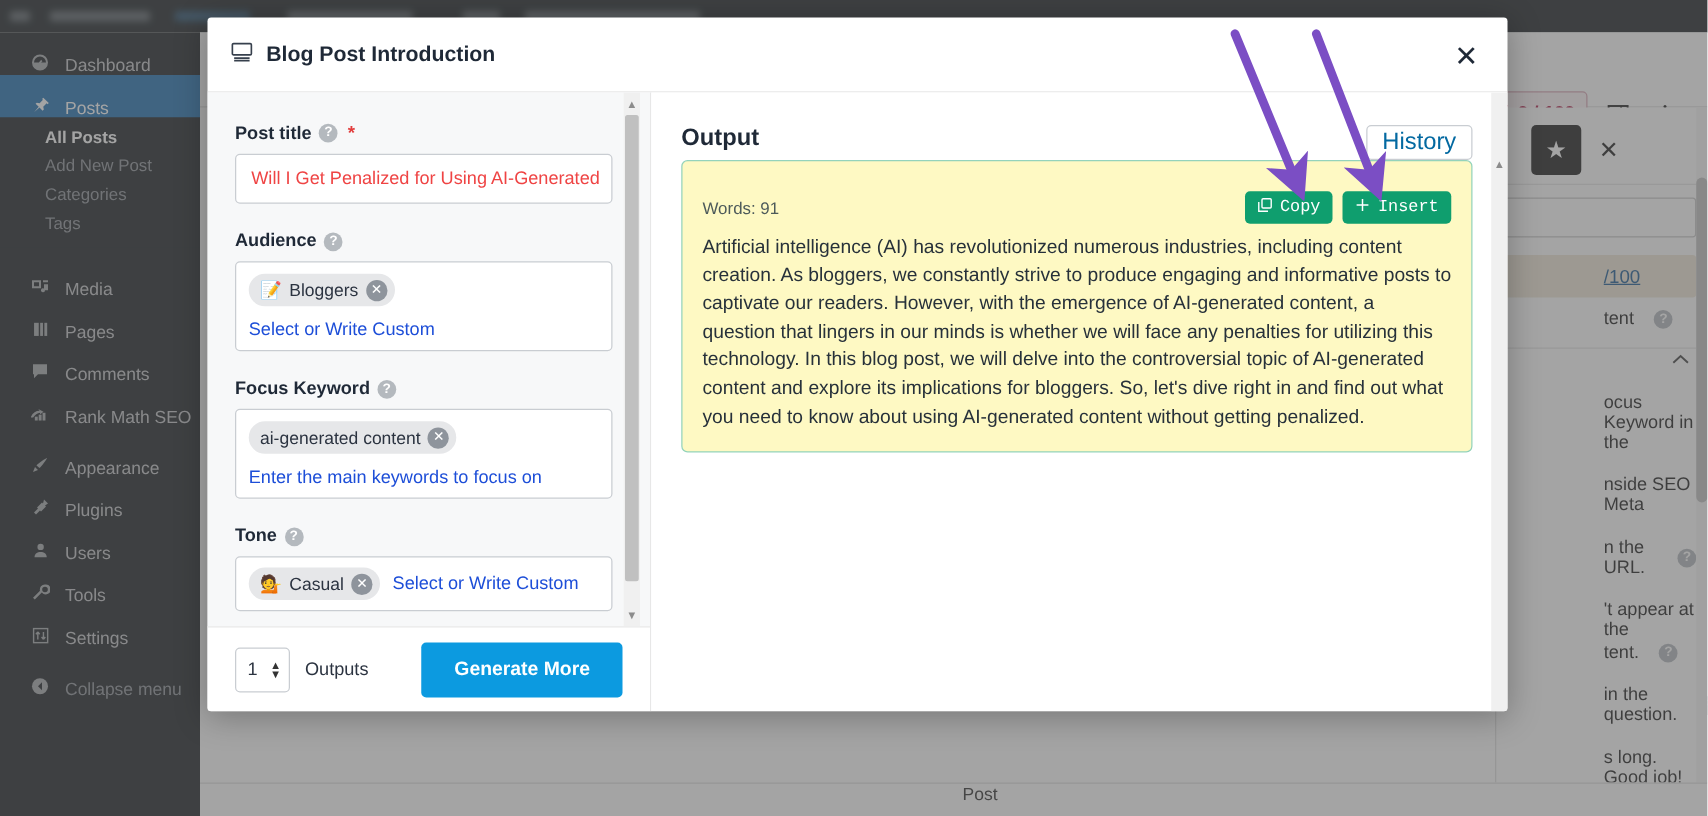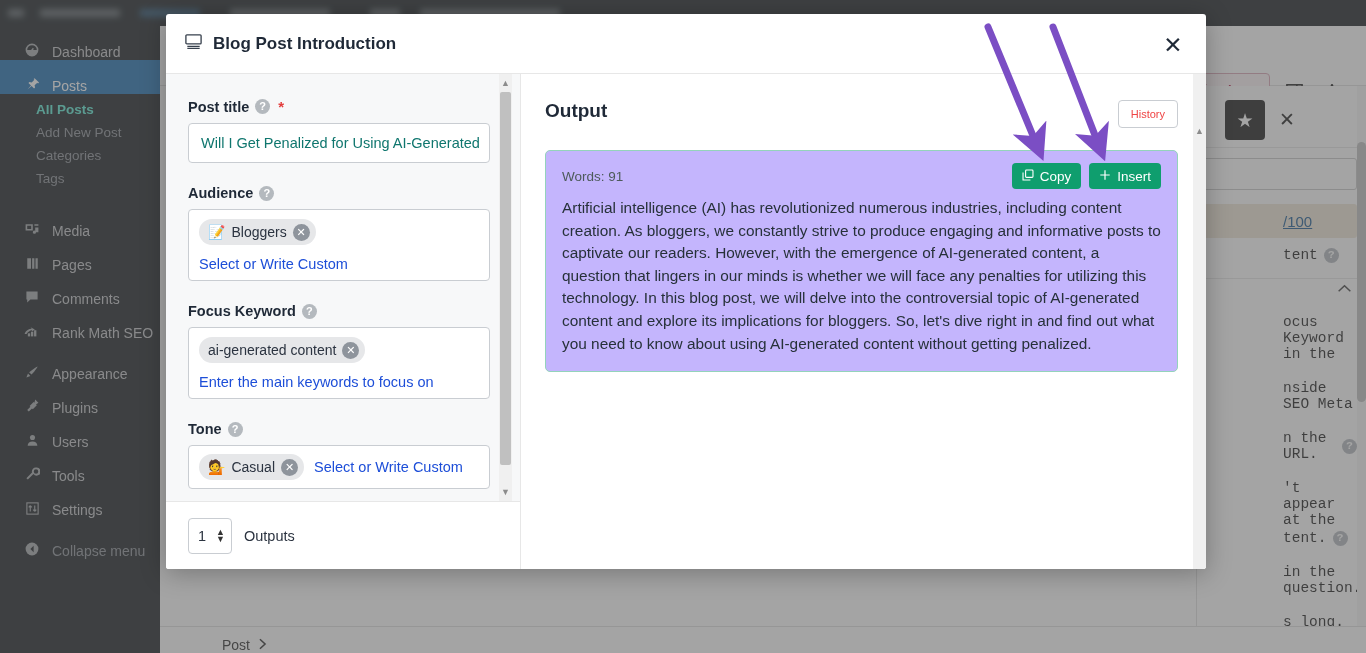--- a/index.html
+++ b/index.html
@@ -35,21 +35,21 @@
   .menu-item.active { background: #2271b1; color: #fff; }
   .menu-item .mi-ico {
     width: 20px; height: 20px; display: flex; align-items: center; justify-content: center;
     color: #a7aaad; flex: 0 0 20px;
   }
   .menu-item.active .mi-ico { color: #fff; }
   .submenu { background: #1d2327; padding: 4px 0 8px 0; }
   .submenu .sub-item {
     font-size: 13.5px; color: #8f939a; padding: 4px 0 4px 36px; white-space: nowrap;
   }
-  .submenu .sub-item.cur { color: #5eead4; font-weight: bold; }
+  .submenu .sub-item.cur { color: #ffffff; font-weight: bold; }
   .menu-sep { height: 7px; }
   .collapse-item { color: #8f939a; }
 
   .wp-content-bg {
     position: absolute; left: 160px; top: 26px; width: 1206px; height: 627px;
     background: #fff;
   }
   .editor-topbar {
     position: absolute; left: 160px; top: 26px; width: 1206px; height: 60px;
     background: #fff; border-bottom: 1px solid #e0e0e0;
@@ -79,24 +79,23 @@
   .rm-input {
     margin: 10px 10px 0 -90px; width: 250px; height: 32px;
     border: 1px solid #c9c9c9; border-radius: 3px;
   }
   .rm-bar {
     margin: 14px 10px 0 -90px; width: 250px; height: 34px;
     background: #efe7d8; border-radius: 3px; display:flex; align-items:center;
     padding-left: 176px; color:#1e5c94; font-size: 15px; text-decoration: underline;
   }
   .rm-row {
-    display: flex; align-items: center; gap: 6px;
+    display: flex; align-items: center; gap: 16px;
     font-size: 14.5px; color: #1e1e1e; padding: 9px 0 9px 0; margin-left: -90px; width: 250px;
     padding-left: 176px;
-    font-family: Liberation Mono, monospace;
   }
   .rm-sep { border-top: 1px solid #e6e6e6; margin-top: 6px; }
   .rm-chevron { position:absolute; right: 14px; font-size: 15px; color:#444; }
 
   .help-ico {
     display: inline-flex; align-items: center; justify-content: center;
     width: 15px; height: 15px; border-radius: 50%;
     background: #b4b9be; color: #fff; font-size: 11px; font-weight: bold;
     flex: 0 0 15px; line-height: 1;
   }
@@ -104,22 +103,22 @@
   .rm-scrollbar {
     position: absolute; right: 0; top: 0; width: 9px; height: 545px; background: #f7f7f7;
   }
   .rm-scrollbar .thumb {
     position: absolute; left: 0; top: 56px; width: 9px; height: 260px; background: #c1c1c1; border-radius: 5px;
   }
 
   .breadcrumb-bar {
     position: absolute; left: 160px; top: 626px; width: 1206px; height: 27px;
     background: #fff; border-top: 1px solid #e0e0e0;
-    display: flex; align-items: flex-end; gap: 8px; padding-left: 62px;
-    font-size: 14px; color: #2f2f2f;
+    display: flex; align-items: center; gap: 8px; padding-left: 42px;
+    font-size: 14px; color: #2f2f2f; flex-direction: column;
   }
 
   
   .scrim {
     position: absolute; left: 0; top: 0; width: 1366px; height: 653px;
     background: rgba(90,90,90,.55); pointer-events: none;
   }
 
   
   .modal {
@@ -153,21 +152,21 @@
   }
   .f-label {
     display: flex; align-items: center; gap: 6px;
     font-size: 14.5px; font-weight: bold; color: #1f2937; margin-bottom: 8px;
   }
   .req-star { color: #e23c3c; font-size: 15px; margin-left: 2px; }
   .f-input {
     width: 302px; height: 40px; background: #fff;
     border: 1px solid #c9cdd2; border-radius: 4px;
     display: flex; align-items: center; padding: 0 12px;
-    font-size: 14.5px; color: #0f766e; overflow: hidden; white-space: nowrap;
+    font-size: 14.5px; color: #ef4444; overflow: hidden; white-space: nowrap;
   }
   .f-group { margin-bottom: 22px; }
   .tag-box {
     width: 302px; background: #fff; border: 1px solid #c9cdd2; border-radius: 4px;
     padding: 9px 10px 8px 10px;
   }
   .tag-box.inline { display: flex; align-items: center; gap: 10px; padding: 8px 10px; }
   .tag {
     display: inline-flex; align-items: center; gap: 6px;
     background: #e6e7e9; border-radius: 14px; height: 26px;
@@ -215,35 +214,35 @@
 
   
   .output-pane {
     flex: 1; background: #fff; padding: 26px 28px 0 24px;
     position: relative; min-width: 0; overflow: hidden;
   }
   .out-head { display: flex; align-items: flex-start; }
   .out-title { font-size: 19px; font-weight: bold; color: #1f2937; }
   .hist-btn {
     margin-left: auto; border: 1px solid #c9cdd2; border-radius: 4px; background: #fff;
-    height: 28px; padding: 0 12px; font-size: 11px; color: #ef4444;
+    height: 28px; padding: 0 12px; font-size: 19px; color: #0369a1;
     font-family: "Liberation Sans", sans-serif;
   }
   .out-card {
-    margin-top: 22px; border: 1px solid #94d3bb; border-radius: 5px;
-    background: #c4b5fd; padding: 12px 16px 16px 16px; position: relative;
+    border: 1px solid #94d3bb; border-radius: 5px;
+    background: #fef9c3; padding: 24px 16px 16px 16px; position: relative;
   }
   .out-card-top { display: flex; align-items: center; height: 26px; }
   .words { font-size: 13.5px; color: #4d5a5a; }
   .out-actions { margin-left: auto; display: flex; gap: 8px; }
   .act-btn {
     background: #0f9e6e; color: #fff; border: none; border-radius: 4px;
     height: 26px; padding: 0 10px; font-size: 13.5px;
     display: inline-flex; align-items: center; gap: 6px;
-    font-family: Liberation Sans, sans-serif;
+    font-family: Liberation Mono, monospace;
   }
   .out-text {
     margin-top: 8px; font-size: 15.4px; line-height: 22.6px; color: #27313a;
   }
 
   .out-scrollbar {
     position: absolute; right: 0; top: 0; width: 13px; height: 624px; background: #f0f0f0;
   }
   .out-scrollbar .arrow {
     position: absolute; left: 0; width: 13px; height: 14px; color: #8c8c8c;
@@ -574,20 +573,21 @@
 
         <div class="form-footer">
           <div class="spinner">
             <span>1</span>
             <span class="spin-arrows">
               <span>▲</span>
                 <span>▼</span>
             </span>
           </div>
           <span class="outputs-label">Outputs</span>
+          <button class="gen-btn">Generate More</button>
         </div>
       </div>
 
       <div class="output-pane">
         <div class="out-head">
           <span class="out-title">Output</span>
           <button class="hist-btn">History</button>
         </div>
 
         <div class="out-card">

